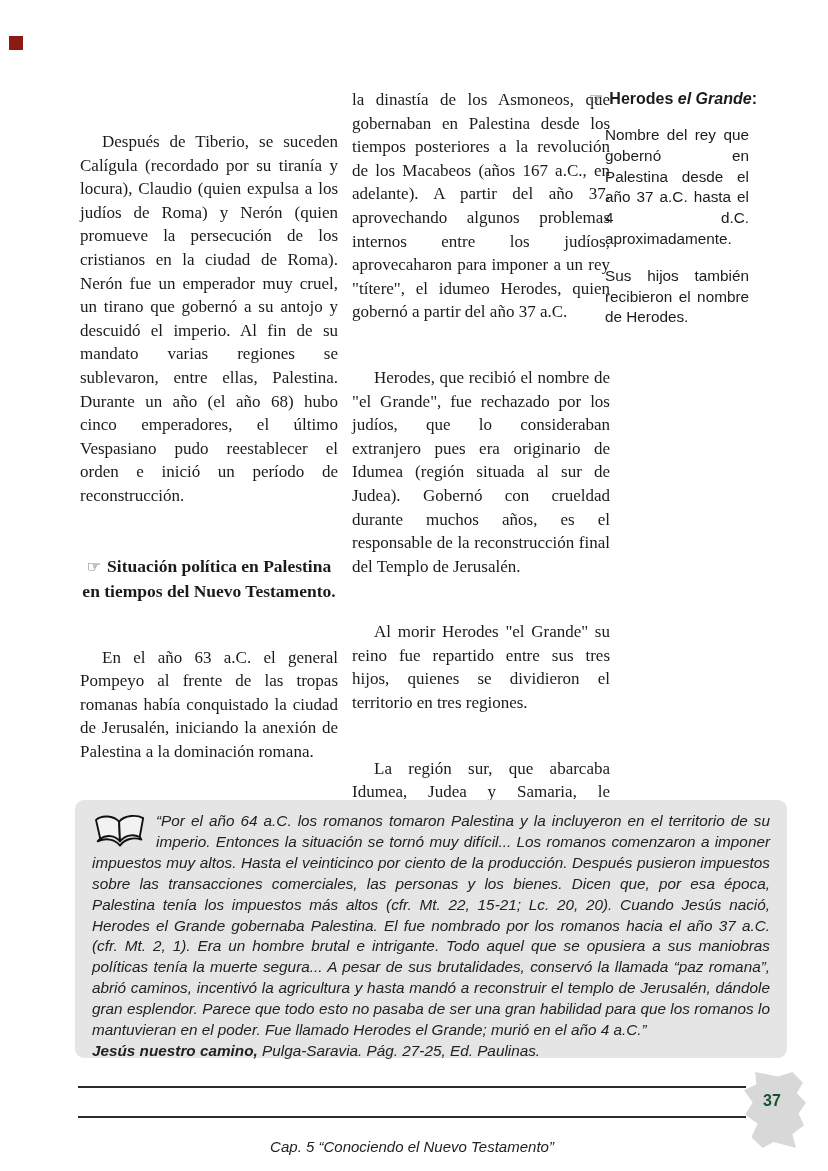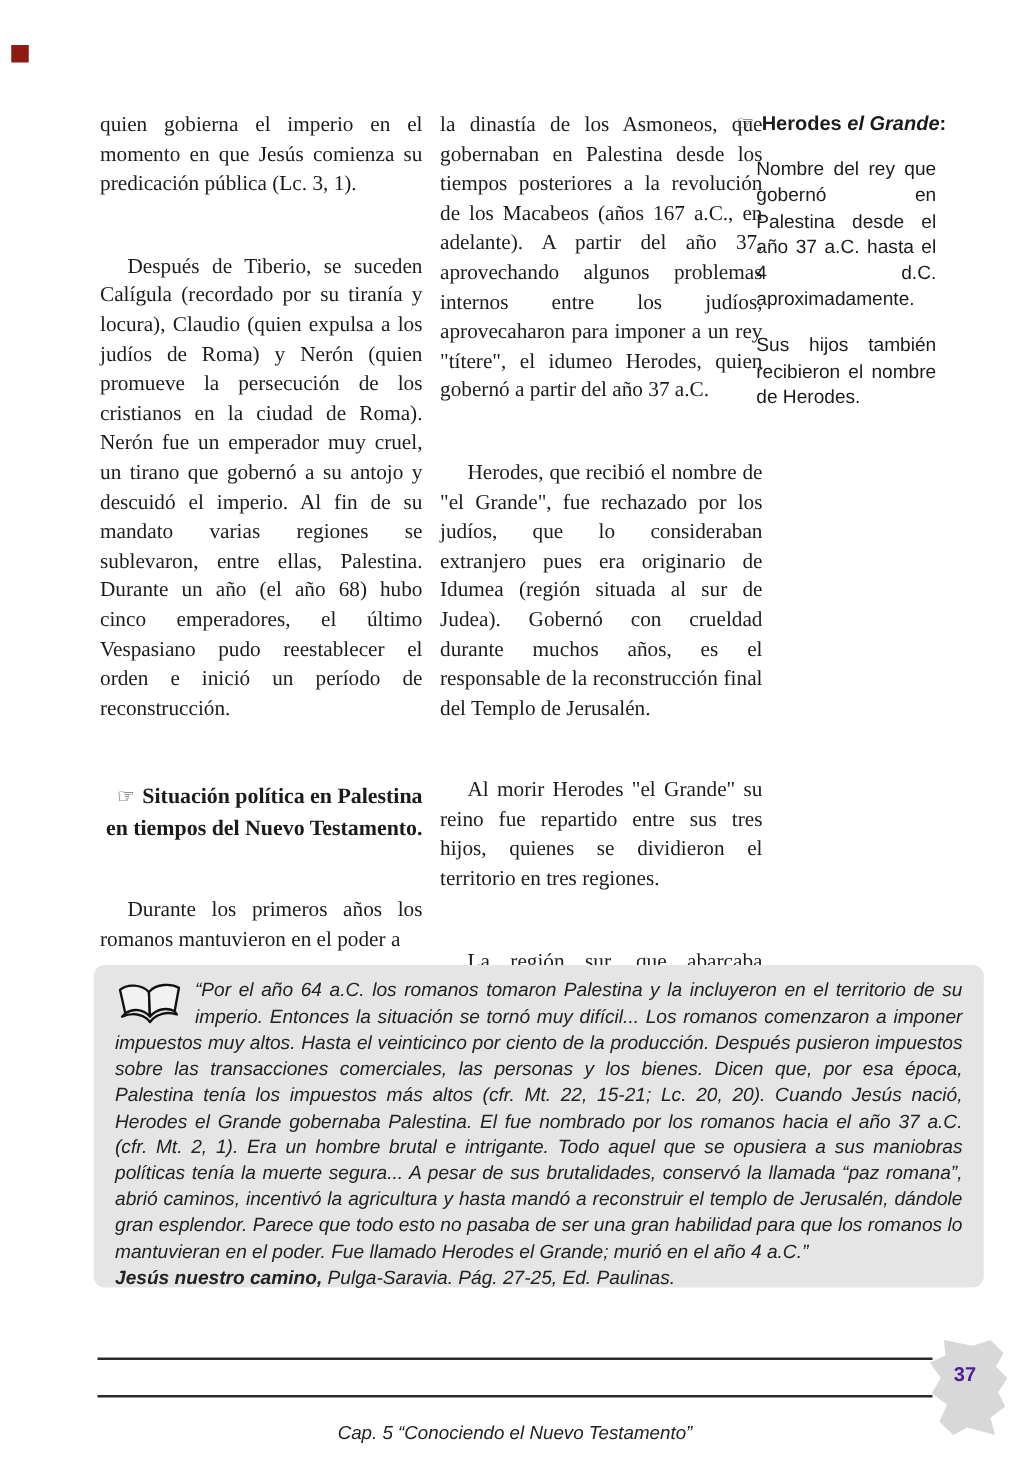--- a/index.html
+++ b/index.html
@@ -11,29 +11,29 @@
   .corner-square{position:absolute;left:9px;top:36px;width:14px;height:14px;background:#8e1b13;}
   .col{position:absolute;top:88px;text-align:justify;}
   .col-serif{font-size:17px;line-height:23.6px;}
   .col-left{left:80px;width:258px;}
   .col-mid{left:352px;width:258px;}
   .col-side{left:589px;width:176px;font-family:"Liberation Sans",sans-serif;
     font-size:15.3px;line-height:20.8px;}
   .para{margin:0 0 9px 0;}
   .para.indent{text-indent:22px;margin-top:42px;}
   .section-heading{
-    font-weight:bold;font-size:17.5px;line-height:24.5px;text-align:right;
+    font-weight:bold;font-size:17.5px;line-height:24.5px;text-align:center;
     margin:46px 0 40px 0;
   }
   .hand-icon{font-weight:normal;margin-right:6px;font-family:"DejaVu Sans",sans-serif;font-size:16px;}
   .side-heading{font-weight:bold;font-size:16px;line-height:21px;text-align:left;margin:0 0 4px 0;}
   .side-heading .it{font-style:italic;}
   .side-para{margin:16px;}
   .quote-box{
-    position:absolute;left:75px;top:772px;width:712px;height:258px;
+    position:absolute;left:75px;top:800px;width:712px;height:258px;
     background:#e5e5e5;border-radius:9px;box-sizing:border-box;
     padding:11px 17px 10px 17px;
     font-family:"Liberation Sans",sans-serif;font-style:italic;
     font-size:15.3px;line-height:20.9px;text-align:justify;color:#222;
   }
   .book-icon{float:left;width:56px;height:36px;margin:2px 8px 2px 0;}
   .quote-source{font-style:italic;text-align:left;}
   .quote-source .src-bold{font-weight:bold;}
   .footer-rule{position:absolute;left:78px;width:668px;height:2px;background:#2a2a2a;}
   .rule-top{top:1086px;}
@@ -41,32 +41,32 @@
   .footer-caption{
     position:absolute;left:78px;top:1138px;width:668px;text-align:center;
     font-family:"Liberation Sans",sans-serif;font-style:italic;font-size:15px;color:#222;
   }
   .page-splat{
     position:absolute;left:744px;top:1072px;width:62px;height:76px;background:#d8d8d8;
     clip-path:polygon(18% 0,55% 6%,78% 0,95% 14%,85% 28%,100% 40%,88% 55%,97% 70%,78% 82%,84% 100%,48% 92%,30% 100%,12% 86%,22% 68%,2% 56%,14% 40%,0 24%,20% 16%);
   }
   .page-number{
     position:absolute;left:752px;top:1092px;width:40px;text-align:center;
-    font-family:"Liberation Sans",sans-serif;font-weight:bold;font-size:16px;color:#4c1d95;
+    font-family:"Liberation Sans",sans-serif;font-weight:bold;font-size:16px;color:#14532d;
   }
 </style>
 </head>
 <body>
 
 <div class="corner-square"></div>
 
 <div class="col col-serif col-left">
-  <p class="para">quien gobierna el imperio en el momento en que Jesús comienza su predicación pública (Lc. 3, 1).</p>
   <p class="para indent">Después de Tiberio, se suceden Calígula (recordado por su tiranía y locura), Claudio (quien expulsa a los judíos de Roma) y Nerón (quien promueve la persecución de los cristianos en la ciudad de Roma). Nerón fue un emperador muy cruel, un tirano que gobernó a su antojo y descuidó el imperio. Al fin de su mandato varias regiones se sublevaron, entre ellas, Palestina. Durante un año (el año 68) hubo cinco emperadores, el último Vespasiano pudo reestablecer el orden e inició un período de reconstrucción.</p>
   <h3 class="section-heading"><span class="hand-icon">☞</span><span>Situación política en Palestina en tiempos del Nuevo Testamento.</span></h3>
+  <p class="para indent">En el año 63 a.C. el general Pompeyo al frente de las tropas romanas había conquistado la ciudad de Jerusalén, iniciando la anexión de Palestina a la dominación romana.</p>
   <p class="para indent">Durante los primeros años los romanos mantuvieron en el poder a</p>
 </div>
 
 <div class="col col-serif col-mid">
   <p class="para">la dinastía de los Asmoneos, que gobernaban en Palestina desde los tiempos posteriores a la revolución de los Macabeos (años 167 a.C., en adelante). A partir del año 37, aprovechando algunos problemas internos entre los judíos, aprovecaharon para imponer a un rey "títere", el idumeo Herodes, quien gobernó a partir del año 37 a.C.</p>
   <p class="para indent">Herodes, que recibió el nombre de "el Grande", fue rechazado por los judíos, que lo consideraban extranjero pues era originario de Idumea (región situada al sur de Judea). Gobernó con crueldad durante muchos años, es el responsable de la reconstrucción final del Templo de Jerusalén.</p>
   <p class="para indent">Al morir Herodes "el Grande" su reino fue repartido entre sus tres hijos, quienes se dividieron el territorio en tres regiones.</p>
   <p class="para indent">La región sur, que abarcaba Idumea, Judea y Samaria, le correspondió a Arquelao; la región del norte, Traconitide, fue para Filipo; y la región de Galilea, situada entre las dos anteriores, junto con Perea, pasó a ser gobernada por Antipas. Al cabo de escasos años, los roma-</p>
 </div>
 

